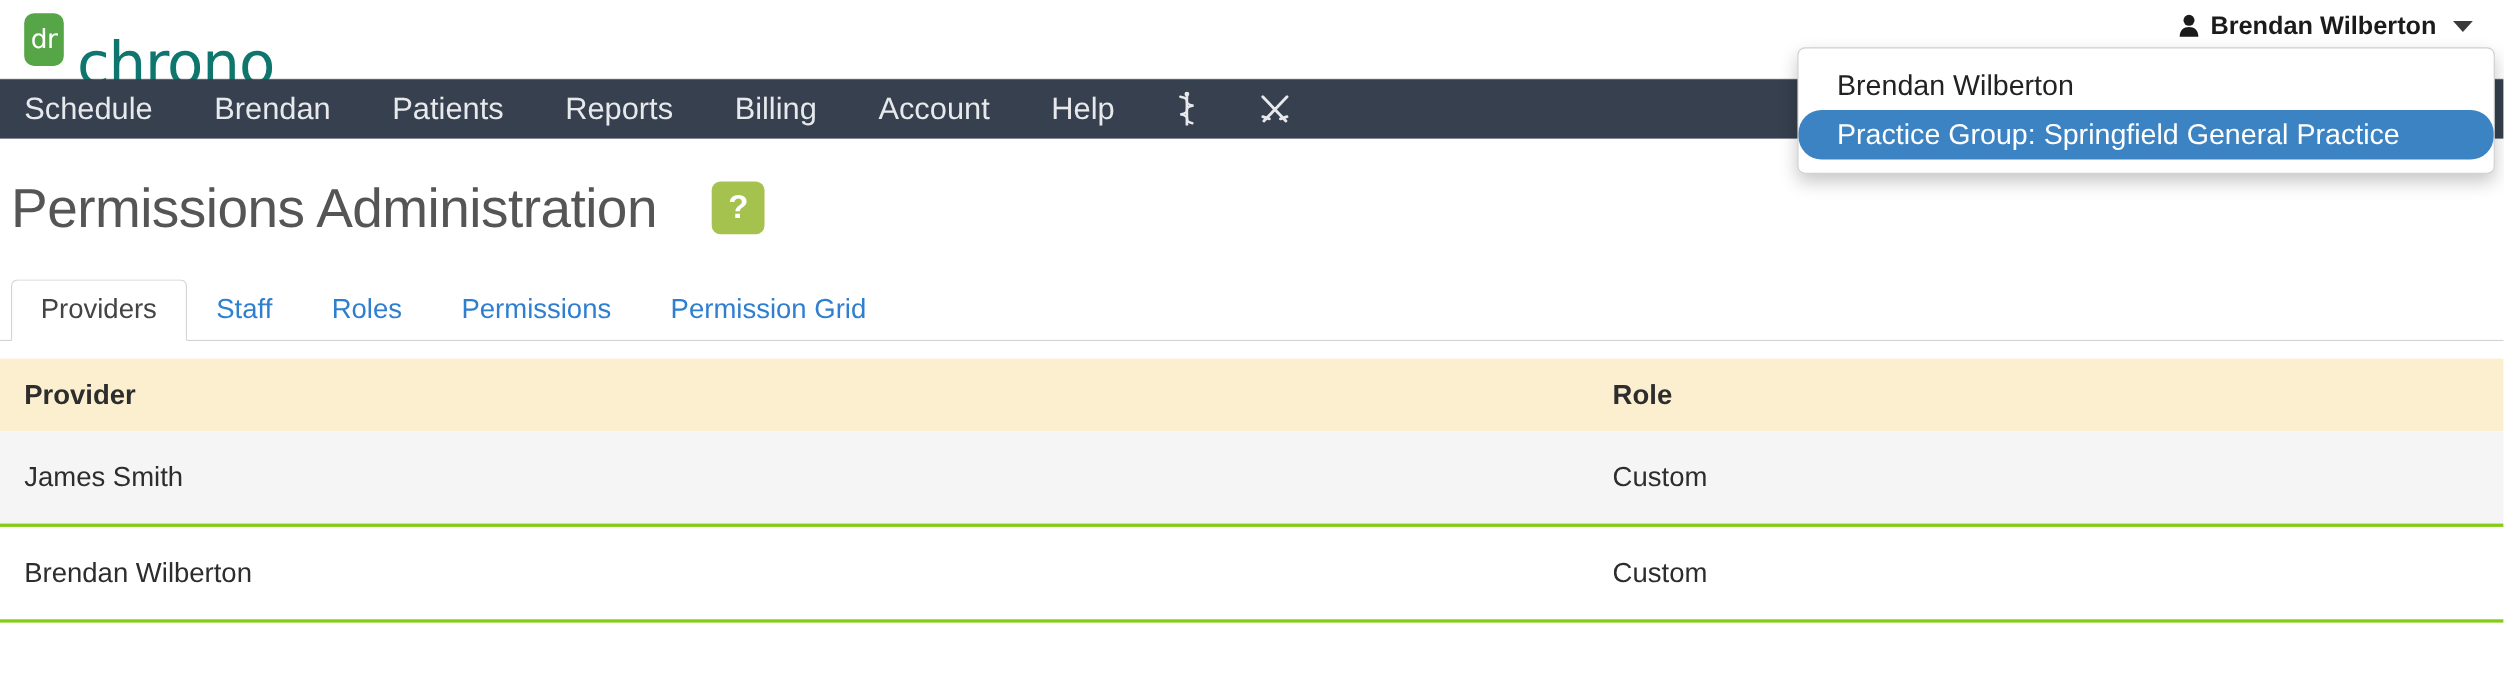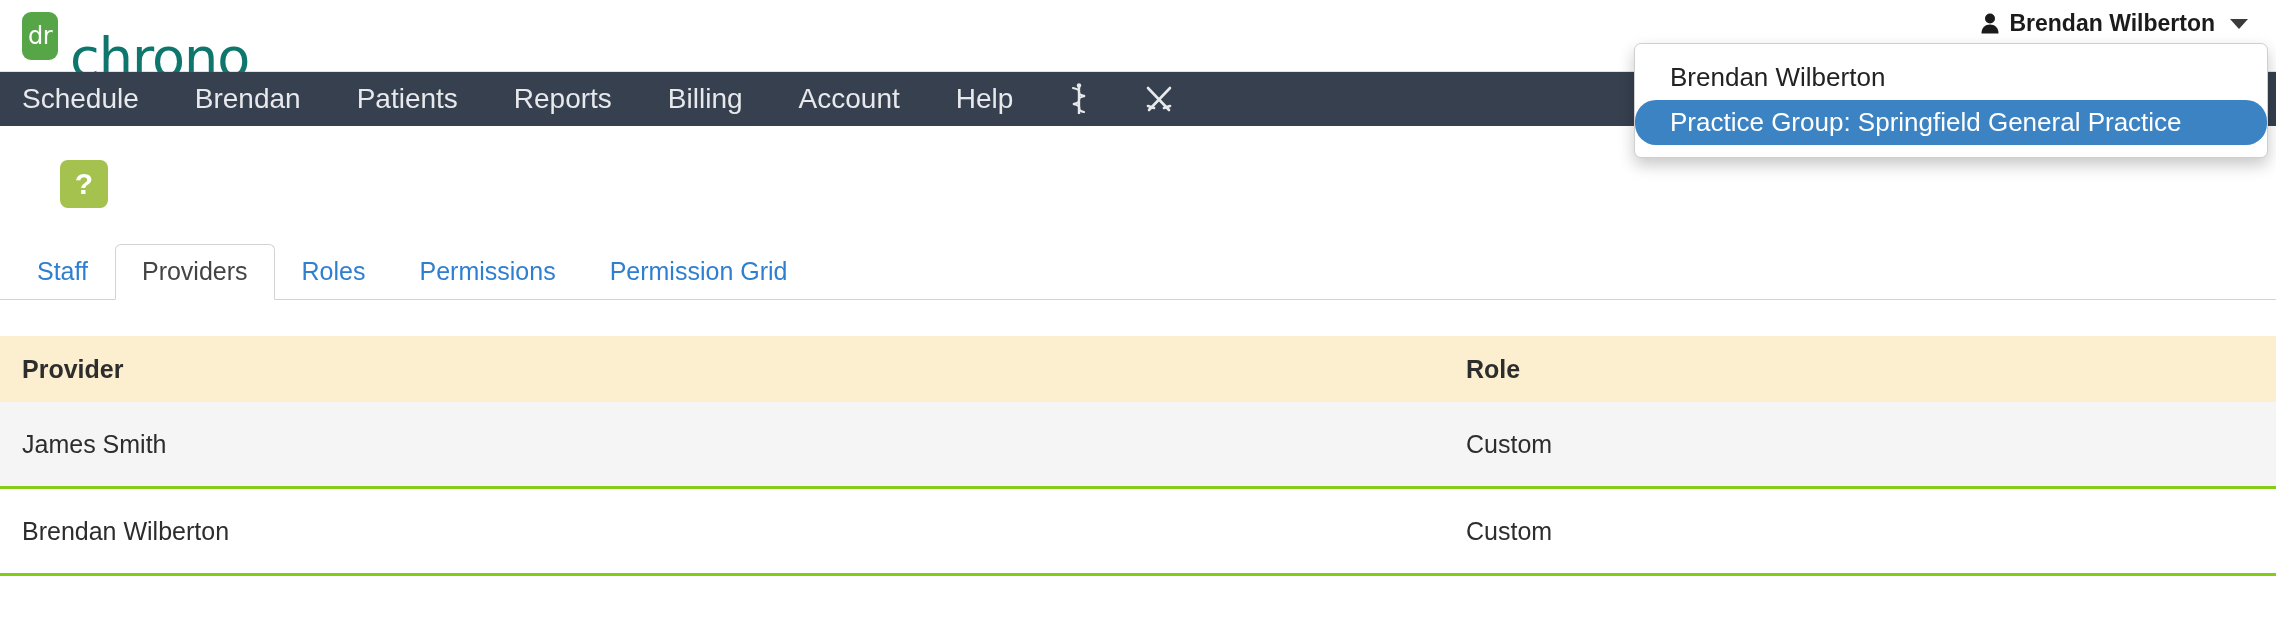--- a/index.html
+++ b/index.html
@@ -143,21 +143,21 @@
   }
   .tab.active {
     color: #444444;
     background: #ffffff;
     border: 1px solid #d3d3d3;
     border-bottom-color: #ffffff;
     border-radius: 6px 6px 0 0;
   }
 
   
-  .table { width: 100%; margin-top: 36px; }
+  .table { width: 100%; margin-top: 16px; }
   .trow { display: flex; align-items: center; }
   .thead { background: #fcefd0; height: 66px; }
   .thead .cell { font-weight: bold; font-size: 25px; color: #2d2d2d; }
   .cell {
     font-size: 25px; color: #2d2d2d;
     padding-left: 22px;
   }
   .cell-provider { width: 1444px; }
   .cell-role { flex: 1; }
   .trow.body { height: 87px; border-bottom: 3px solid #84cc16; }
@@ -211,26 +211,27 @@
 
   <div class="nav-right">Se</div>
 </div>
 
 <div class="dropdown">
   <div class="dropdown-item">Brendan Wilberton</div>
   <div class="dropdown-item selected">Practice Group: Springfield General Practice</div>
 </div>
 
 <div class="page-head">
+  <div class="page-title">Permissions Administration</div>
   <div class="help-badge">?</div>
 </div>
 
 <div class="tabs">
+  <div class="tab active">Providers</div>
   <div class="tab">Staff</div>
-  <div class="tab active">Providers</div>
   <div class="tab">Roles</div>
   <div class="tab">Permissions</div>
   <div class="tab">Permission Grid</div>
 </div>
 
 <div class="table">
   <div class="trow thead">
     <div class="cell cell-provider">Provider</div>
     <div class="cell cell-role">Role</div>
   </div>

